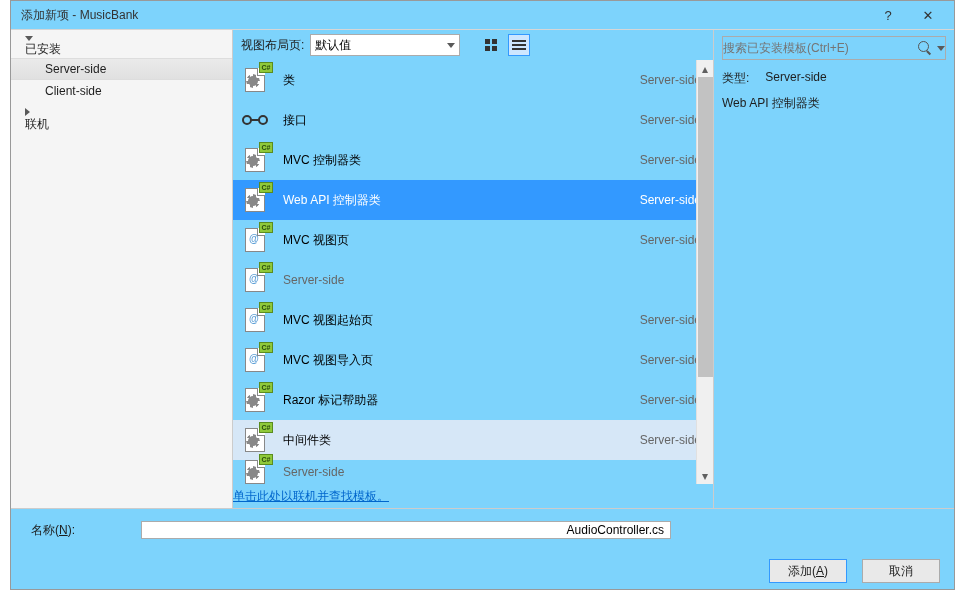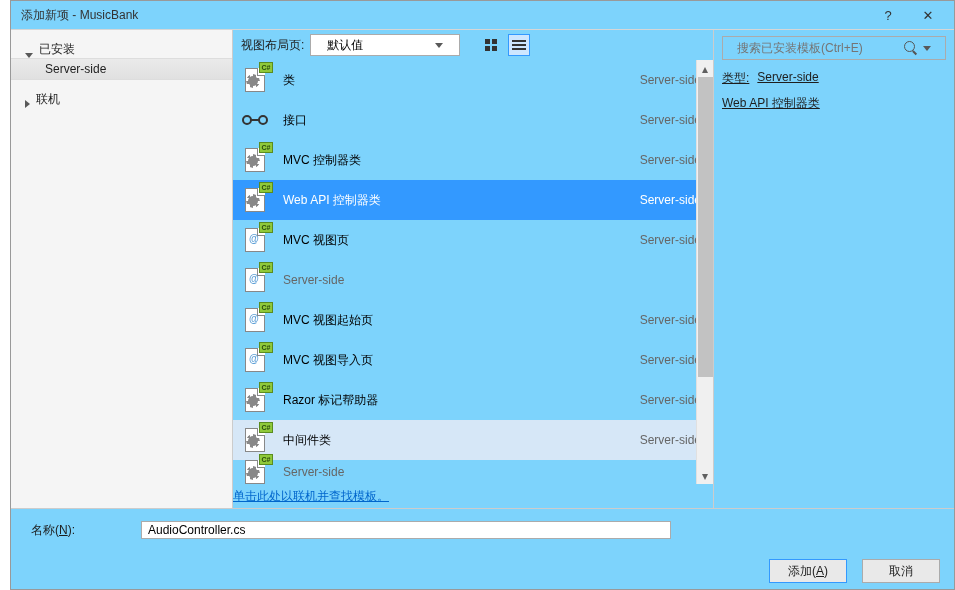--- a/index.html
+++ b/index.html
@@ -4,59 +4,59 @@
 <style>
 * { box-sizing: border-box; margin: 0; padding: 0; font-family: "Microsoft YaHei", "Segoe UI", sans-serif; font-size: 12px; }
 body { background: #fff; width: 955px; height: 590px; overflow: hidden; position: relative; }
 .dialog { position: absolute; left: 10px; top: 0; width: 945px; height: 590px; background: #7dd3fc; border: 1px solid #999; display: flex; flex-direction: column; }
 .titlebar { height: 30px; display: flex; align-items: center; padding: 0 6px 0 10px; border-bottom: 1px solid #d6d6d6; }
 .titlebar-title { flex: 1; color: #333; }
 .titlebar-btn { width: 40px; height: 28px; display: flex; align-items: center; justify-content: center; color: #333; font-size: 13px; }
 .body { flex: 1; display: flex; flex-direction: column; }
 .upper { flex: 1; display: flex; border-bottom: 1px solid #ccc; min-height: 0; }
 .sidebar { width: 222px; background: #f5f5f5; border-right: 1px solid #ccc; padding-top: 6px; }
-.tree-item { display: flex; align-items: flex-end; height: 22px; padding-left: 14px; color: #1e1e1e; }
+.tree-item { display: flex; align-items: flex-start; height: 22px; padding-left: 14px; color: #1e1e1e; flex-direction: column; }
 .tree-sub { padding-left: 34px; height: 22px; display: flex; align-items: center; color: #1e1e1e; }
 .tree-sub.sel { background: linear-gradient(#eaeaea,#e0e0e0); border-top:1px solid #ddd; border-bottom:1px solid #ddd; }
 .tri { display:inline-block; width:0; height:0; margin-right:6px; }
 .tri.down { border-left:4px solid transparent; border-right:4px solid transparent; border-top:5px solid #595959; }
 .tri.right { border-top:4px solid transparent; border-bottom:4px solid transparent; border-left:5px solid #595959; }
 .center { flex: 1; display: flex; flex-direction: column; border-right: 1px solid #ccc; min-width: 0; }
 .toolbar { height: 30px; display: flex; align-items: center; padding: 4px 8px; gap: 6px; }
 .toolbar-label { color: #1e1e1e; white-space: nowrap; }
-.sort-select { flex: 0 0 150px; height: 22px; border: 1px solid #ababab; background: #fff; padding: 0 16px; display: flex; align-items: center; justify-content: space-between; }
+.sort-select { flex: 0 0 150px; height: 22px; border: 1px solid #ababab; background: #fff; padding: 0 4px; display: flex; align-items: center; justify-content: space-between; }
 .sort-select .arrow { width:0; height:0; border-left:4px solid transparent; border-right:4px solid transparent; border-top:5px solid #595959; }
 .viewbtn { width: 22px; height: 22px; border: 1px solid transparent; display: flex; align-items: center; justify-content: center; }
 .viewbtn.active { border:1px solid #3399ff; background:#cde6ff; }
 .template-list { flex:1; overflow: hidden; position: relative; }
 .template-row { display:flex; align-items:center; height:40px; padding:0 12px 0 8px; }
 .template-row.sel { background:#3399ff; color:#fff; }
 .template-row.hov { background:#d6e7f7;align-items:center; }
 .template-icon { width:28px; height:28px; margin-right:14px; display:flex; align-items:center; justify-content:center; position:relative; flex-shrink:0; }
 .template-label { flex: 1; color: inherit; }
 .template-tag { color: #666; }
 .template-row.sel .template-tag { color:#fff; }
 .footer-link { height:24px; display:flex; align-items:center; justify-content:flex-start; }
 .footer-link a { color:#0066cc; text-decoration: underline; }
 .scrollbar { position:absolute; right:0; top:0; bottom:0; width:17px; background:#f0f0f0; border-left:1px solid #e0e0e0; display:flex; flex-direction:column; align-items:center; }
 .scroll-arrow { height:17px; width:100%; display:flex; align-items:center; justify-content:center; color:#606060; }
 .scroll-thumb { width:15px; background:#c2c2c2; }
 .right-pane { width:240px; padding: 6px 8px; display:flex; flex-direction:column; }
-.search-box { height:24px; border:1px solid #ababab; display:flex; align-items:center; padding:0 14px; margin-bottom:10px; }
+.search-box { height:24px; border:1px solid #ababab; display:flex; align-items:center; padding:0 0; margin-bottom:10px; }
 .search-box input { flex:1; border:none; outline:none; background:transparent; color:#6d6d6d; }
 .search-icon { width:16px; height:16px; position:relative; }
 .search-icon::before { content:""; position:absolute; left:1px; top:1px; width:9px; height:9px; border:1.5px solid #555; border-radius:50%; }
 .search-icon::after { content:""; position:absolute; left:10px; top:10px; width:5px; height:1.5px; background:#555; transform:rotate(45deg); transform-origin:left; }
 .dropdown-arrow { width:0; height:0; border-left:4px solid transparent; border-right:4px solid transparent; border-top:5px solid #595959; margin-left:4px; }
-.info-row { display:flex; gap:8px; margin-bottom:8px; color:#1e1e1e;text-decoration:underline; }
+.info-row { display:flex; gap:16px; margin-bottom:8px; color:#1e1e1e; }
 .info-label { color:#1e1e1e; }
 .bottom { padding: 12px 14px 12px 20px; display:flex; flex-direction:column; gap:20px; }
 .name-row { display:flex; align-items:center; gap:20px; }
 .name-label { width:90px; color:#1e1e1e; }
-.name-input { flex:0 0 530px; height:16px; border:1px solid #ababab; padding:8px 6px; }
+.name-input { flex:0 0 530px; height:16px; border:1px solid #ababab; padding:8px 6px;text-align:right; }
 .btn-row { display:flex; justify-content:flex-end; gap:15px; }
 .btn { width:78px; height:24px; border:1px solid #ababab; background:#e9e9e9; display:flex; align-items:center; justify-content:center; color:#1e1e1e; }
 .btn.primary { border:1px solid #3399ff; }
 .underline { text-decoration: underline; }
 
 
 .ico-doc { width:20px; height:24px; background:#fff; border:1px solid #888; position:relative; }
 .ico-doc::after { content:""; position:absolute; right:-1px; top:-1px; width:7px; height:7px; background:#fff; border-left:1px solid #888; border-bottom:1px solid #888; }
 .badge-cs { position:absolute; right:-4px; top:-4px; width:14px; height:11px; background:#8fc93a; border:1px solid #5a8c1f; font-size:7px; line-height:9px; text-align:center; color:#2a4a0c; font-weight:bold; }
 .ico-cs-doc { position:relative; }
@@ -83,20 +83,23 @@
     <div class="upper">
 
       <div class="sidebar">
         <div class="tree-item">
           <span class="tri down"></span>
           <span>已安装</span>
         </div>
         <div class="tree-sub sel">
             <span>Server-side</span>
           </div>
+        <div class="tree-sub">
+            <span>Client-side</span>
+          </div>
         <div style="height:6px"></div>
         <div class="tree-item">
           <span class="tri right"></span>
           <span>联机</span>
         </div>
       </div>
 
       <div class="center">
         <div class="toolbar">
           <span class="toolbar-label">视图布局页:</span>

